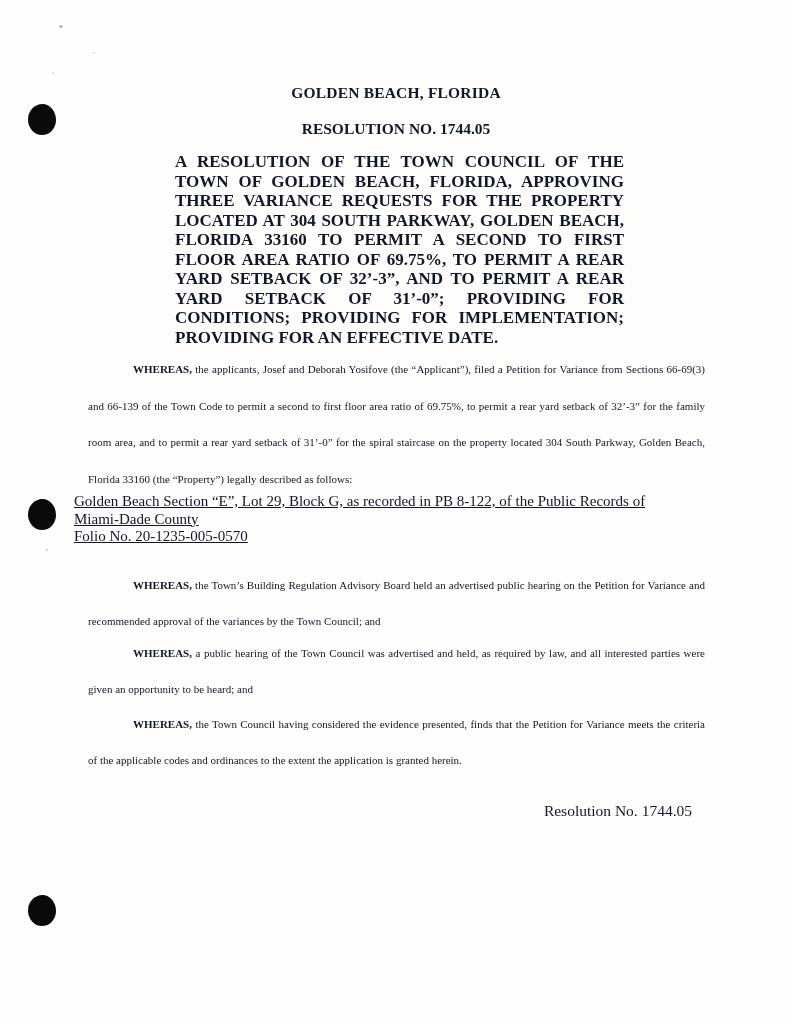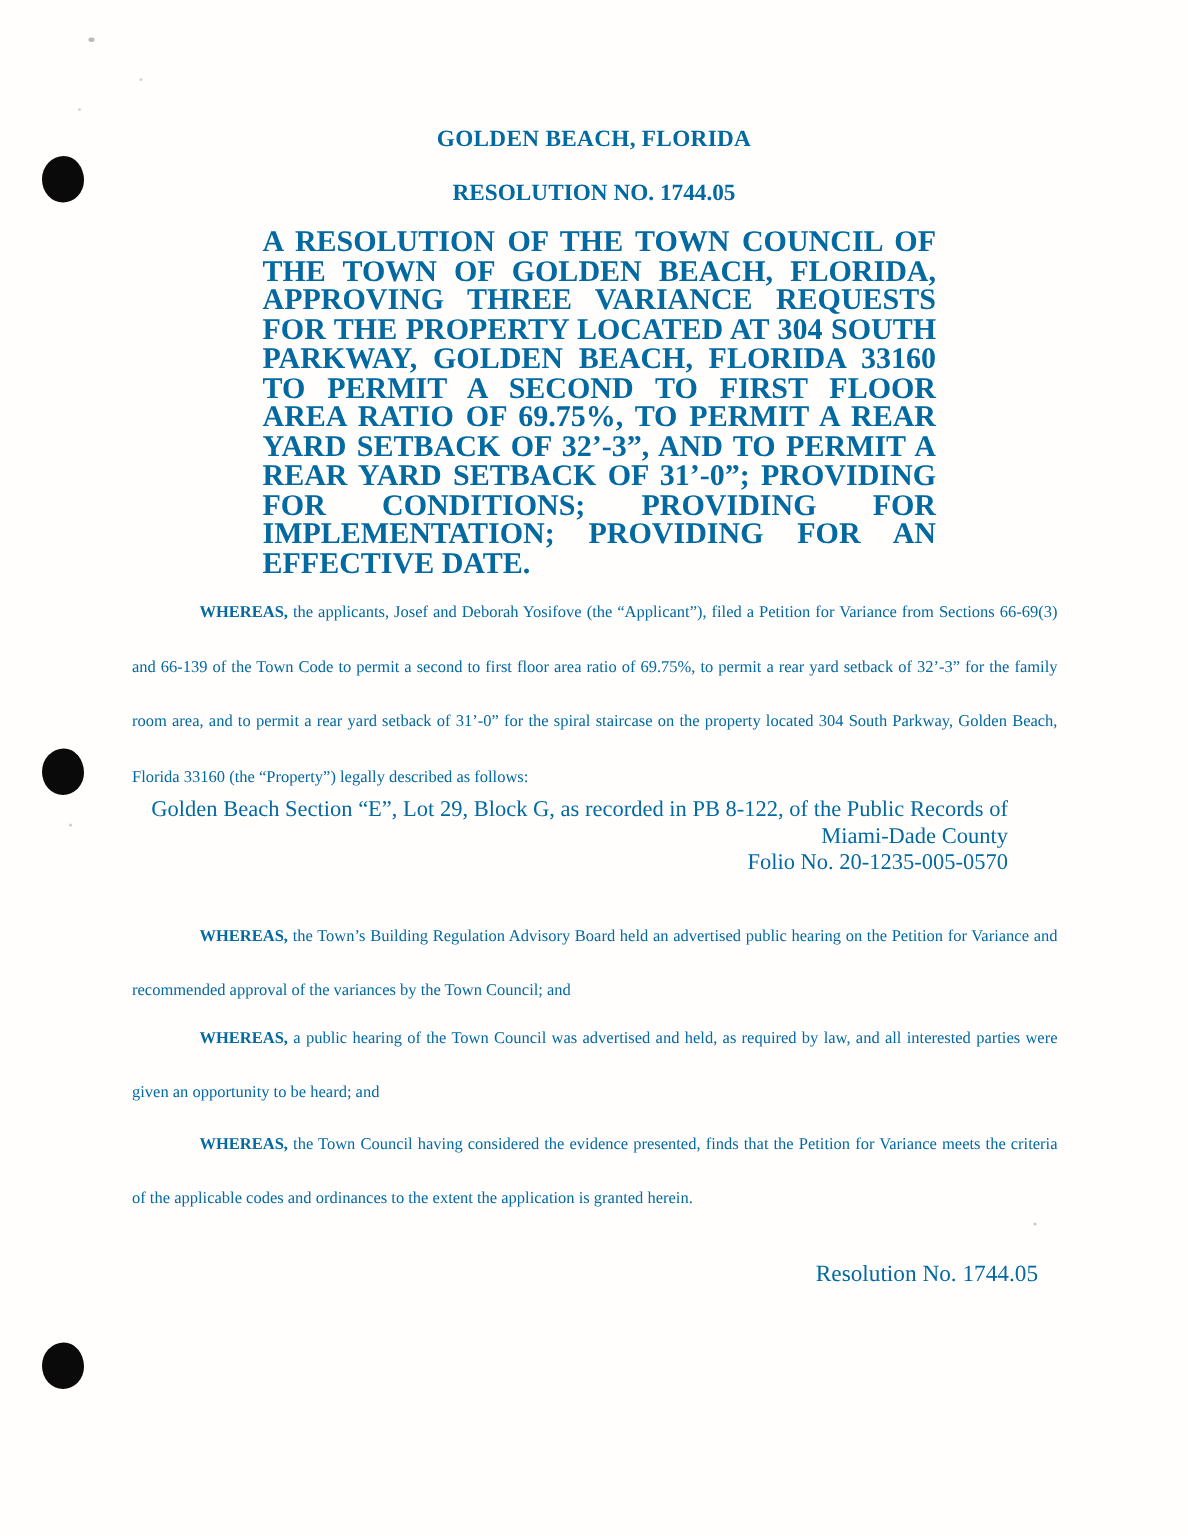--- a/index.html
+++ b/index.html
@@ -7,21 +7,21 @@
     padding: 0;
     background: #ffffff;
   }
   .page {
     position: relative;
     width: 792px;
     height: 1024px;
     background: #fffefd;
     overflow: hidden;
     font-family: "Liberation Serif", serif;
-    color: #0369a1;
+    color: #0f172a;
   }
   
   .punch {
     position: absolute;
     left: 28px;
     width: 28px;
     height: 31px;
     background: #0a0a0a;
     border-radius: 52% 48% 50% 50% / 50% 52% 48% 50%;
   }
@@ -46,44 +46,45 @@
   .res-heading {
     margin: 18px 0 0 0;
     text-align: center;
     font-size: 15.5px;
     font-weight: bold;
   }
   .u { }
   .summary {
     margin: 14px 0 0 175px;
     width: 449px;
-    font-size: 20px;
+    font-size: 17px;
     font-weight: bold;
     line-height: 19.5px;
     text-align: justify;
   }
   .clause {
     margin: 0 0 0 88px;
     width: 617px;
     font-size: 11px;
     line-height: 36.5px;
     text-align: justify;
     text-indent: 45px;
   }
   .clause-1 { margin-top: 4px; }
   .clause-2 { margin-top: 21px; }
   .clause-3 { margin-top: -5px; }
   .clause-4 { margin-top: -2px; }
   .clause b { font-weight: bold; }
   .legal-desc {
-    margin: -4px 0 0 100px;
+    margin: -4px 0 0 74px;
     width: 572px;
     font-size: 15px;
     line-height: 17.6px;
-    text-align: right;
+    text-align: left;
+    text-decoration: underline;
   }
   .footer-line {
     margin: 23px 0 0 0;
     padding-right: 100px;
     text-align: right;
     font-size: 15.5px;
   }
 </style>
 </head>
 <body>

